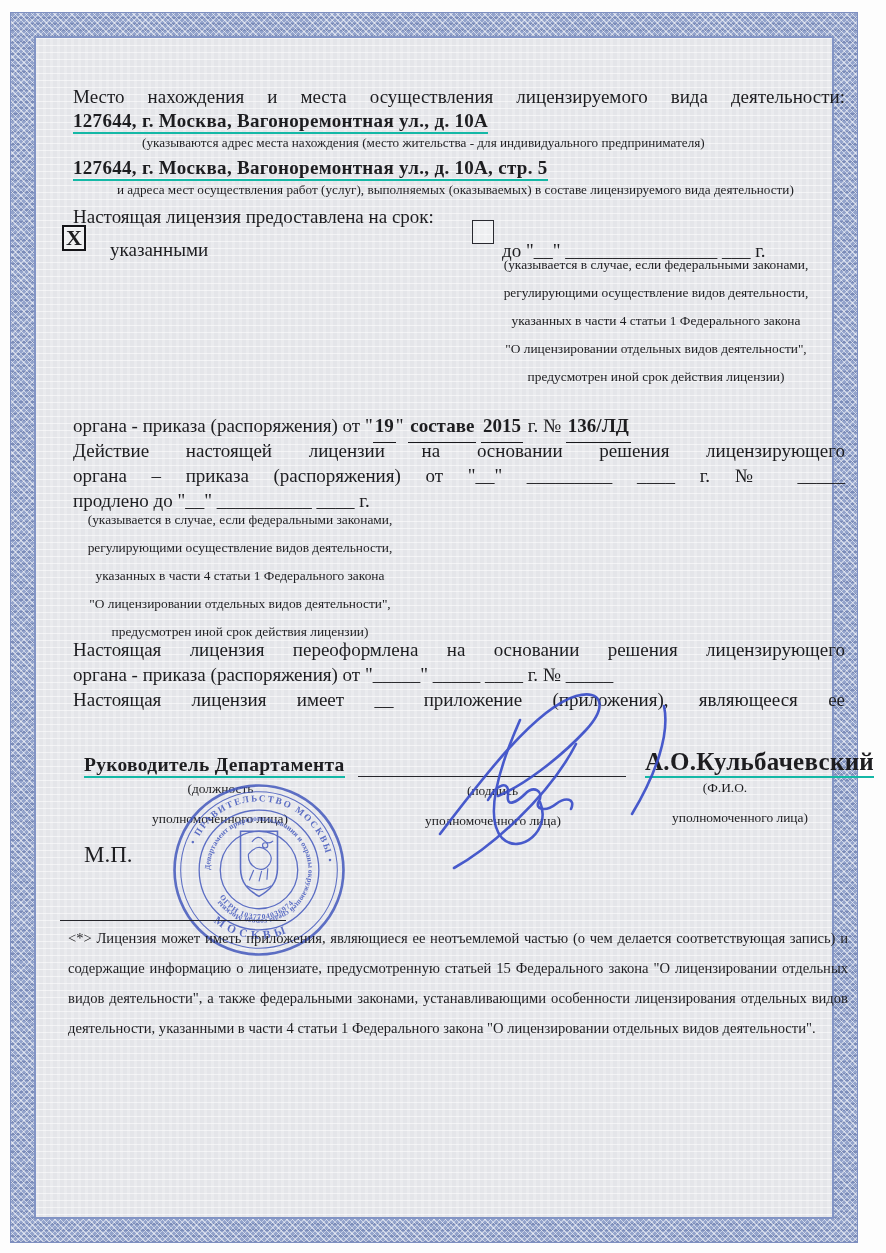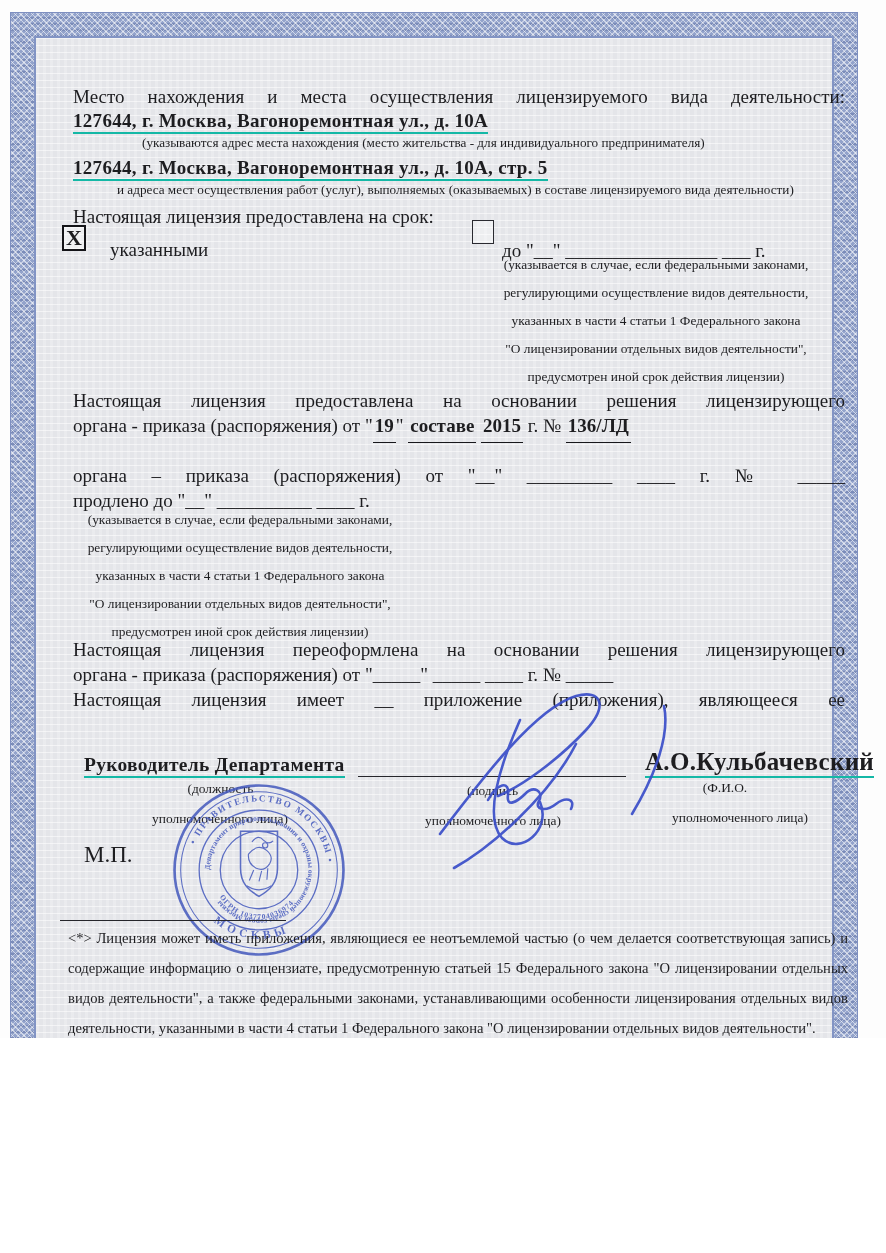--- a/index.html
+++ b/index.html
@@ -1,17 +1,17 @@
 <!DOCTYPE html>
 <html><head>
 <meta charset="utf-8">
 <style>
   html,body{margin:0;padding:0;background:#ffffff;}
   .page{
-    position:relative;width:886px;height:1038px;overflow:hidden;
+    position:relative;width:886px;height:1253px;overflow:hidden;
     background:#fdfdfd;
     font-family:"Liberation Serif","DejaVu Serif",serif;
     color:#1d1d20;
   }
   .frame{
     position:absolute;left:10px;top:12px;width:848px;height:1231px;
     background-color:#93a3cb;
     background-image:
       repeating-linear-gradient(45deg, rgba(255,255,255,.55) 0 1px, transparent 1px 4px),
       repeating-linear-gradient(-45deg, rgba(255,255,255,.45) 0 1px, transparent 1px 4px),
@@ -64,23 +64,23 @@
   <div class="t" style="left:502px;top:238px;">до "__" ________________ ___ г.</div>
 
   <div class="noteblock" style="left:487px;top:251px;width:338px;">
     <div>(указывается в случае, если федеральными законами,</div>
     <div>регулирующими осуществление видов деятельности,</div>
     <div>указанных в части 4 статьи 1 Федерального закона</div>
     <div>"О лицензировании отдельных видов деятельности",</div>
     <div>предусмотрен иной срок действия лицензии)</div>
   </div>
 
-  <div class="t jl" style="left:73px;top:388px;width:772px;">Настоящая лицензия предоставлена на основании решения лицензирующего</div>
   <div class="t" style="left:73px;top:413px;"><span>органа - приказа (распоряжения) от "</span><span class="bu">19</span><span>" </span><span class="bu">составе</span><span> </span><span class="bu">2015</span><span> г. № </span><span class="bu">136/ЛД</span></div>
 
+  <div class="t jl" style="left:73px;top:438px;width:772px;">Действие настоящей лицензии на основании решения лицензирующего</div>
   <div class="t jl" style="left:73px;top:463px;width:772px;">органа – приказа (распоряжения) от "__" _________ ____ г. № _____</div>
   <div class="t" style="left:73px;top:488px;">продлено до "__" __________ ____ г.</div>
 
   <div class="noteblock" style="left:65px;top:506px;width:350px;">
     <div>(указывается в случае, если федеральными законами,</div>
     <div>регулирующими осуществление видов деятельности,</div>
     <div>указанных в части 4 статьи 1 Федерального закона</div>
     <div>"О лицензировании отдельных видов деятельности",</div>
     <div>предусмотрен иной срок действия лицензии)</div>
   </div>

